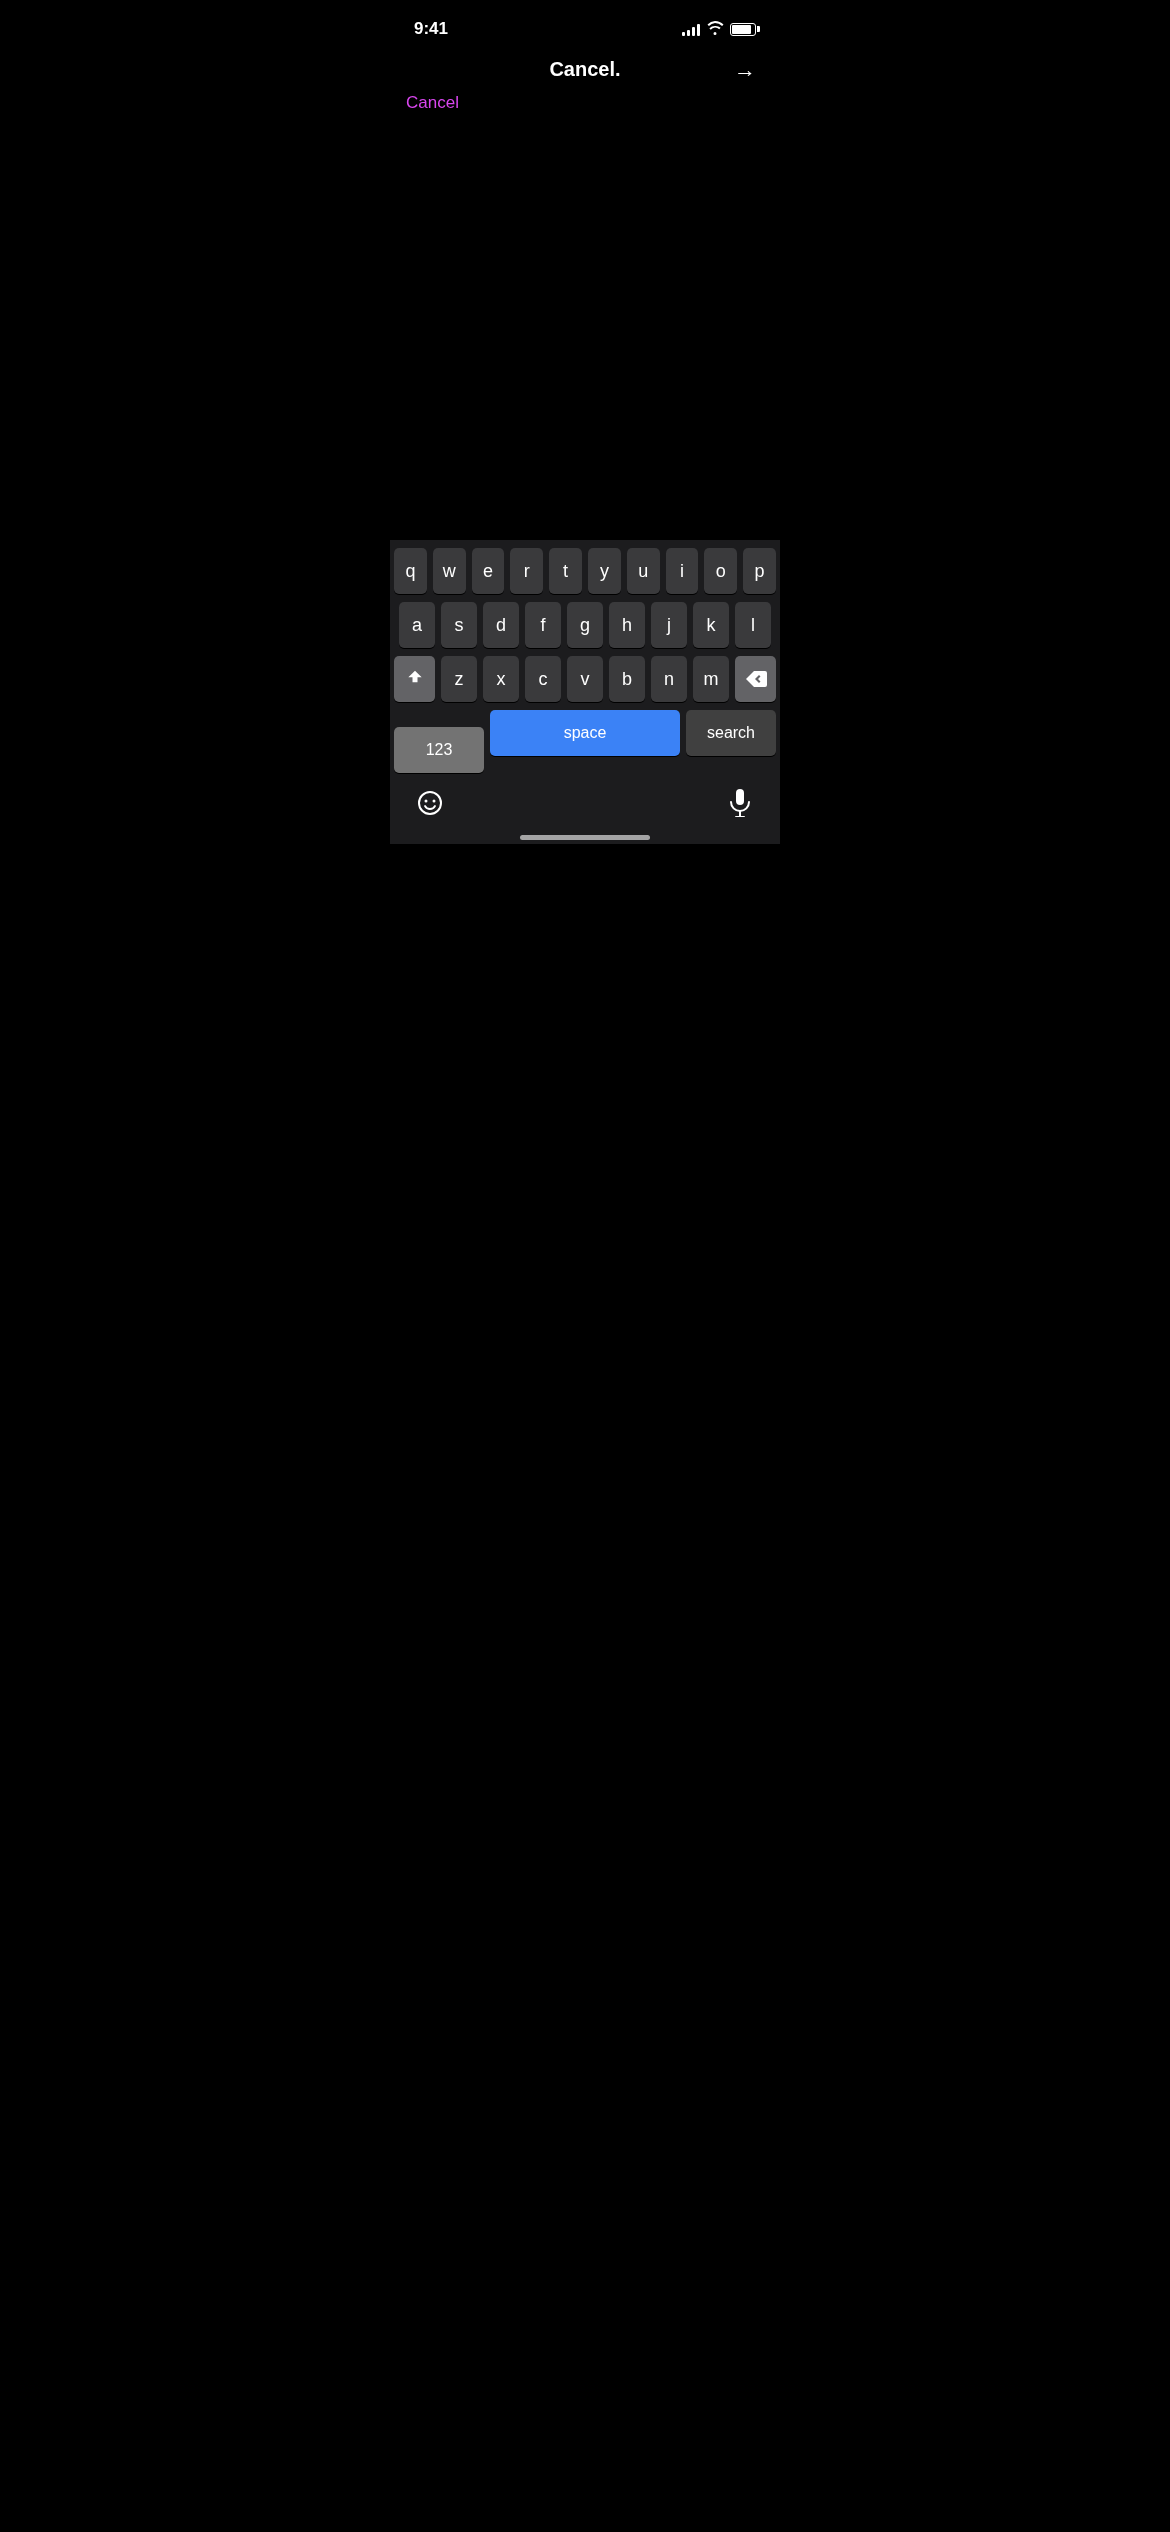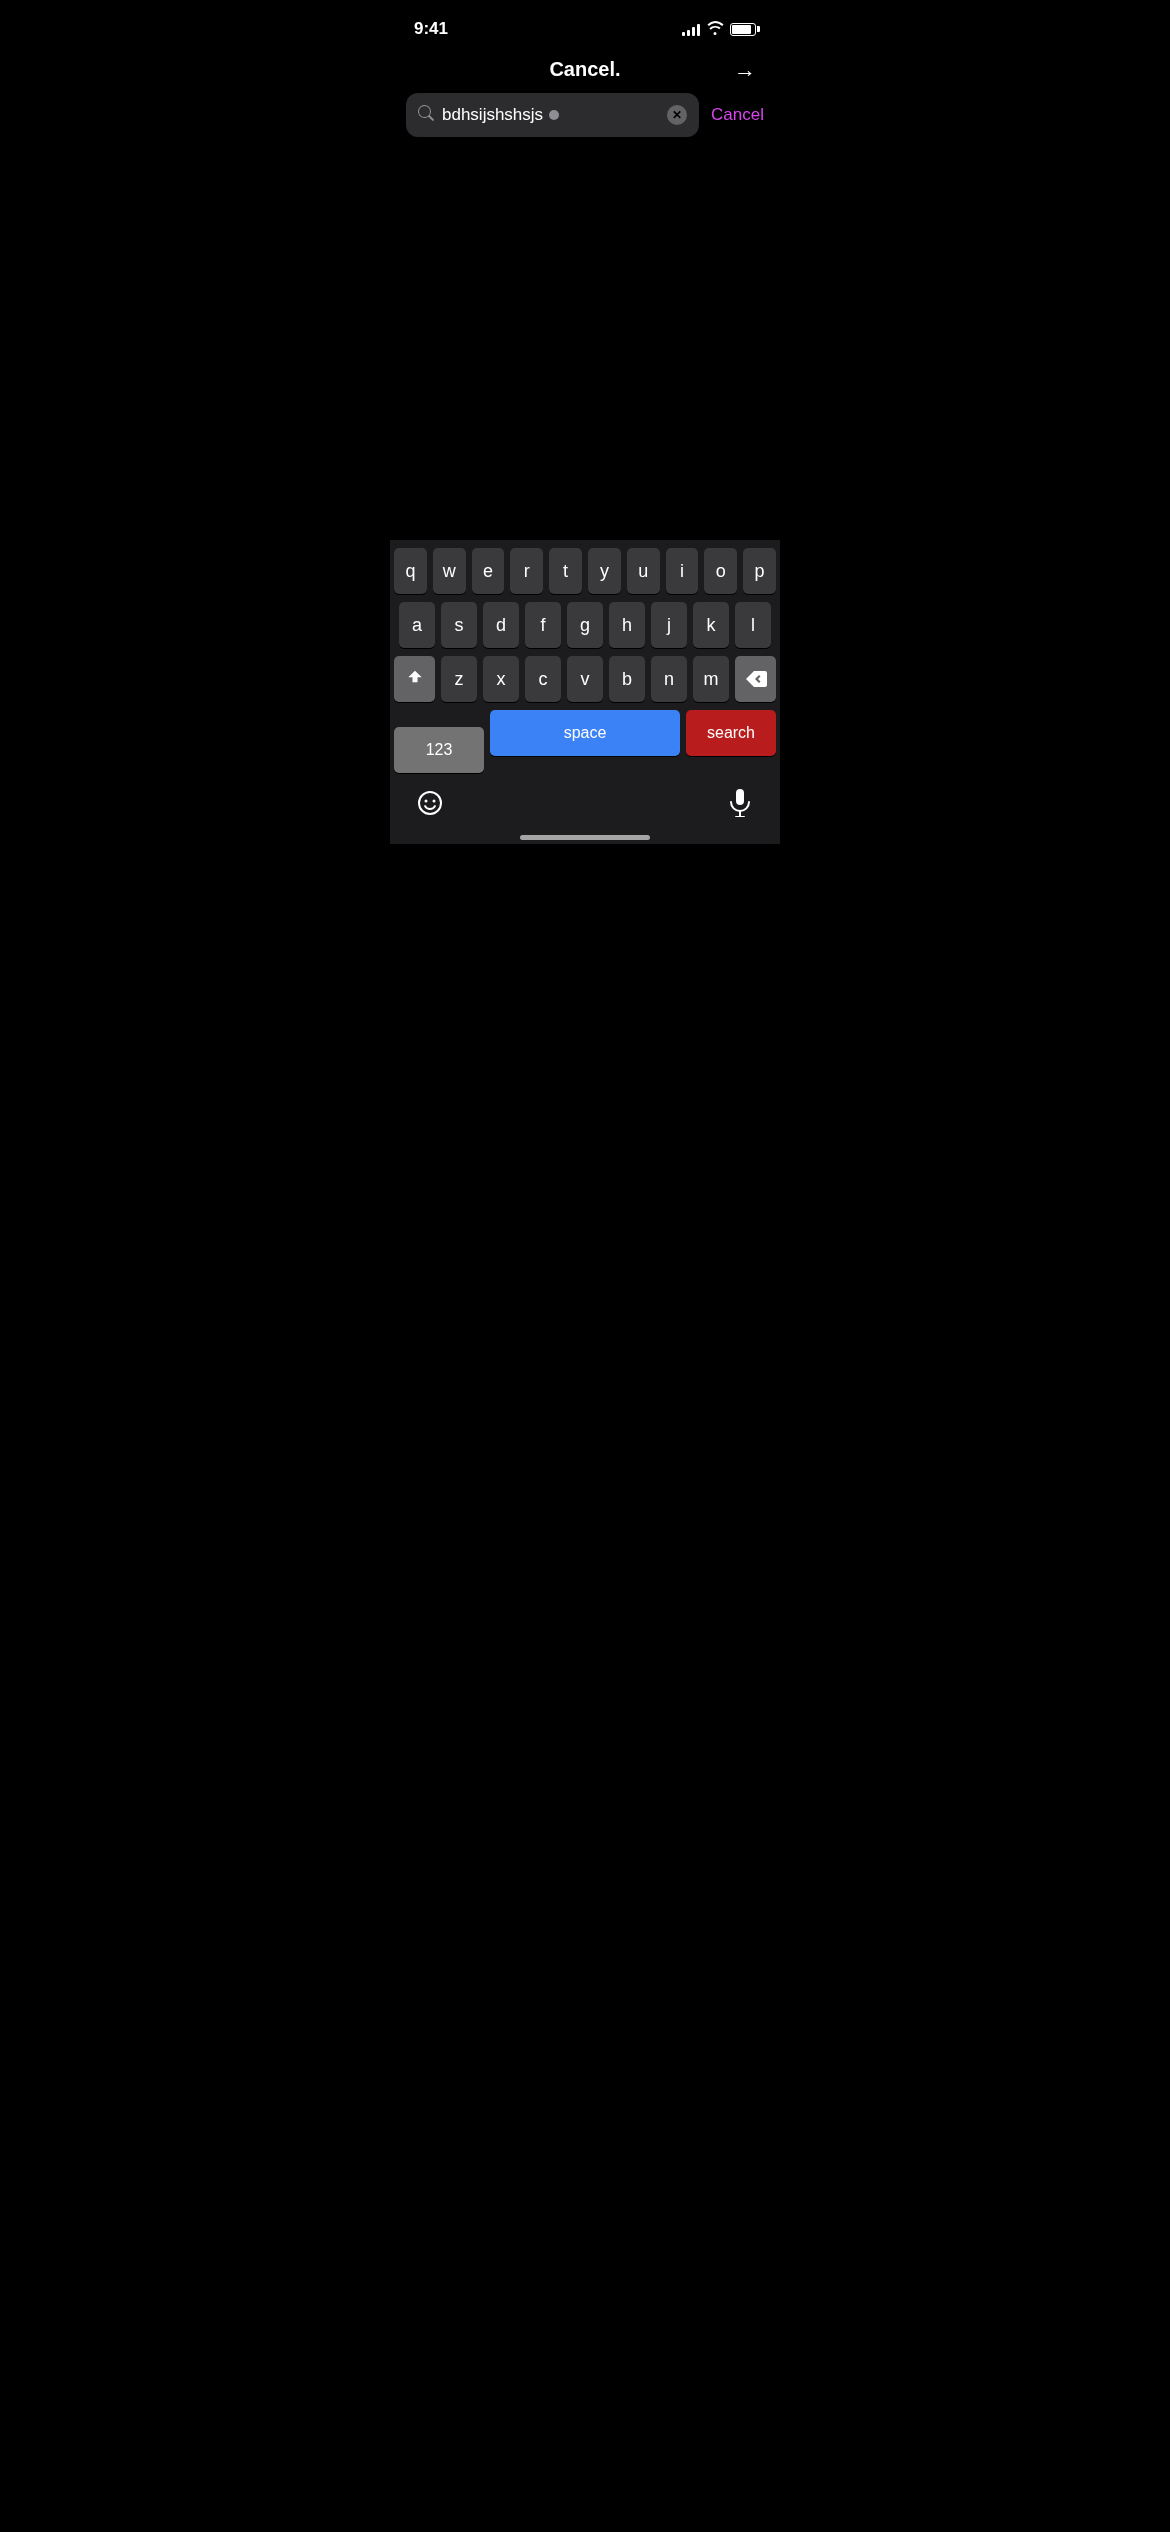--- a/index.html
+++ b/index.html
@@ -239,21 +239,21 @@
     }
 
     .key-space {
       background: #3b82f6;
       flex: 1;
       max-width: 200px;
       font-size: 16px;
     }
 
     .key-search {
-      background: #b91c1c;
+      background: #404040;
       max-width: 90px;
       font-size: 16px;
       color: #fff;
       font-weight: 500;
     }
 
     
     .keyboard-bottom {
       display: flex;
       justify-content: space-between;
@@ -320,34 +320,20 @@
     </div>
   </div>
 </div>
 
 <div class="header">
   <span class="header-title">Cancel.</span>
   <span class="header-arrow">→</span>
 </div>
 
 <div class="search-container">
-  <div class="search-bar">
-    <div class="search-icon-wrap">
-      <svg width="16" height="16" viewBox="0 0 16 16" fill="#8e8e93">
-        <path d="M11.742 10.344a6.5 6.5 0 10-1.397 1.398l3.85 3.85a1 1 0 001.415-1.414l-3.868-3.834zM12 6.5a5.5 5.5 0 11-11 0 5.5 5.5 0 0111 0z"></path>
-      </svg>
-    </div>
-    <div class="search-input-text">
-      <span>bdhsijshshsjs</span>
-      <span class="cursor-dot"></span>
-    </div>
-    <div class="search-clear">
-      <span class="search-clear-x">✕</span>
-    </div>
-  </div>
   <span class="cancel-button">Cancel</span>
 </div>
 
 <div class="content-area"></div>
 
 <div class="keyboard">
 
   <div class="keyboard-row">
     <div class="key">q</div>
     <div class="key">w</div>

